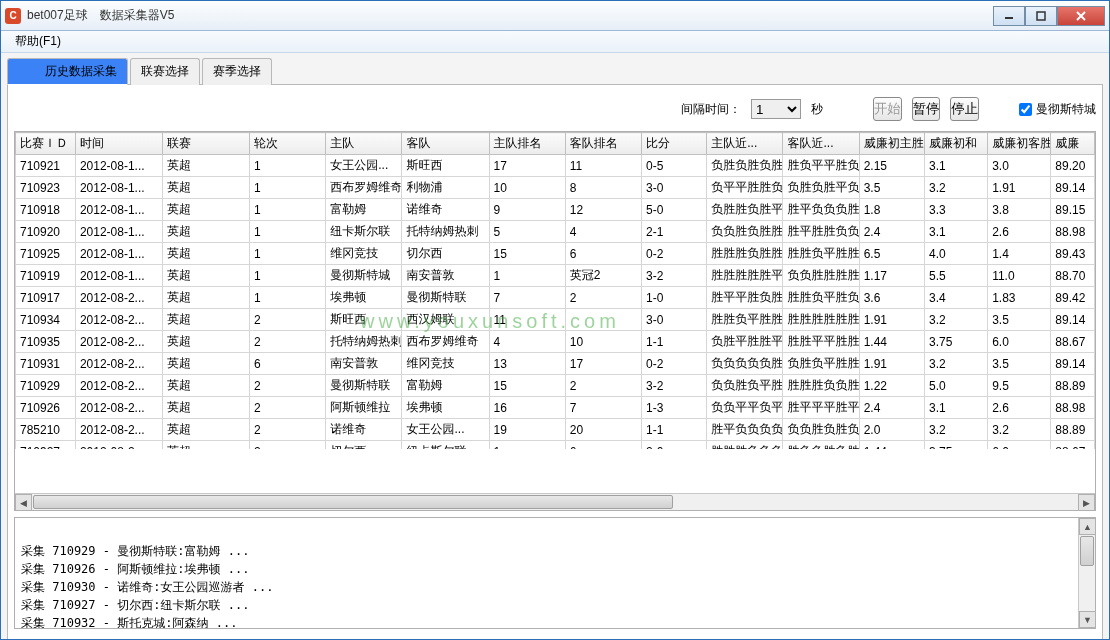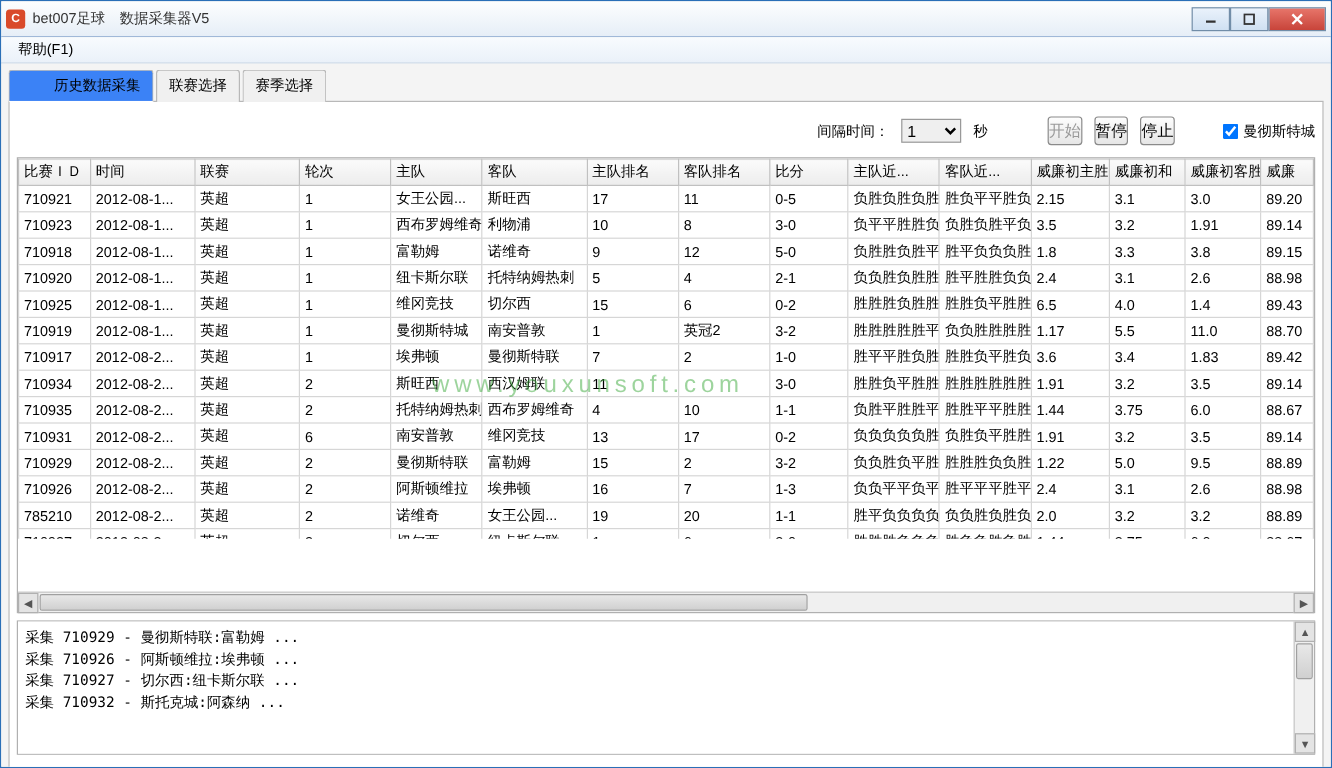--- a/index.html
+++ b/index.html
@@ -27,21 +27,21 @@
 .grid { overflow: hidden; flex: 1; }
 table { border-collapse: collapse; width: 100%; table-layout: fixed; }
 th, td { border: 1px solid #d6d6d6; padding: 2px 4px; text-align: left; white-space: nowrap; overflow: hidden; font-weight: normal; height: 20px; font-size: 12px; }
 th { background: linear-gradient(#fbfbfb,#ececec); border-color: #c0c0c0; cursor: pointer; }
 tbody tr { background: #fff; }
 .hscroll { height: 17px; background: #f0f0f0; border-top: 1px solid #c8c8c8; position: relative; }
 .hscroll .thumb { position: absolute; left: 18px; top: 1px; width: 640px; height: 14px; background: linear-gradient(#e8e8e8,#d0d0d0); border: 1px solid #a0a0a0; border-radius: 2px; }
 .hscroll .arr { position: absolute; top: 0; width: 17px; height: 17px; background: #e4e4e4; border: 1px solid #b0b0b0; display:flex;align-items:center;justify-content:center;font-size:9px;color:#555; }
 .hscroll .arr.l { left: 0; } .hscroll .arr.r { right: 0; }
 .log-wrap { margin-top: 6px; border: 1px solid #b0b0b0; height: 112px; display: flex; }
-.log { flex: 1; padding: 4px 6px; font-family: SimSun, monospace; line-height: 18px; overflow: hidden; background:#fff; }
+.log { flex: 1; padding: 4px 6px; font-family: SimSun, monospace; line-height: 18px; overflow: hidden; background:#fff;margin-top:20px; }
 .log-scroll { width: 17px; background: #f0f0f0; border-left: 1px solid #c8c8c8; position: relative; }
 .log-scroll .arr { position: absolute; left: 0; width: 17px; height: 17px; background: #e4e4e4; border: 1px solid #b0b0b0; display:flex;align-items:center;justify-content:center;font-size:9px;color:#555; }
 .log-scroll .arr.t { top: 0; } .log-scroll .arr.b { bottom: 0; }
 .log-scroll .thumb { position:absolute; left:1px; top:18px; width:14px; height:30px; background:linear-gradient(#e8e8e8,#d0d0d0); border:1px solid #a0a0a0; border-radius:2px; }
 .watermark { position: absolute; top: 310px; left: 360px; font-size: 20px; color: rgba(60,170,60,0.5); letter-spacing: 4px; font-family: Arial; pointer-events:none; }
 col.c0{width:55px}col.c1{width:80px}col.c2{width:80px}col.c3{width:70px}col.c4{width:70px}col.c5{width:80px}col.c6{width:70px}col.c7{width:70px}col.c8{width:60px}col.c9{width:70px}col.c10{width:70px}col.c11{width:60px}col.c12{width:58px}col.c13{width:58px}col.c14{width:40px}
 </style>
 </head>
 <body>
 
@@ -379,20 +379,21 @@
         <div class="arr l">◀</div>
         <div class="thumb"></div>
         <div class="arr r">▶</div>
       </div>
     </div>
 
     <div class="log-wrap">
       <div class="log" id="log-lines">
           <div>采集 710929 - 曼彻斯特联:富勒姆 ...</div>
           <div>采集 710926 - 阿斯顿维拉:埃弗顿 ...</div>
+          <div>采集 710930 - 诺维奇:女王公园巡游者 ...</div>
           <div>采集 710927 - 切尔西:纽卡斯尔联 ...</div>
           <div>采集 710932 - 斯托克城:阿森纳 ...</div>
         </div>
       <div class="log-scroll">
         <div class="arr t">▲</div>
         <div class="thumb"></div>
         <div class="arr b">▼</div>
       </div>
     </div>
   </div>

